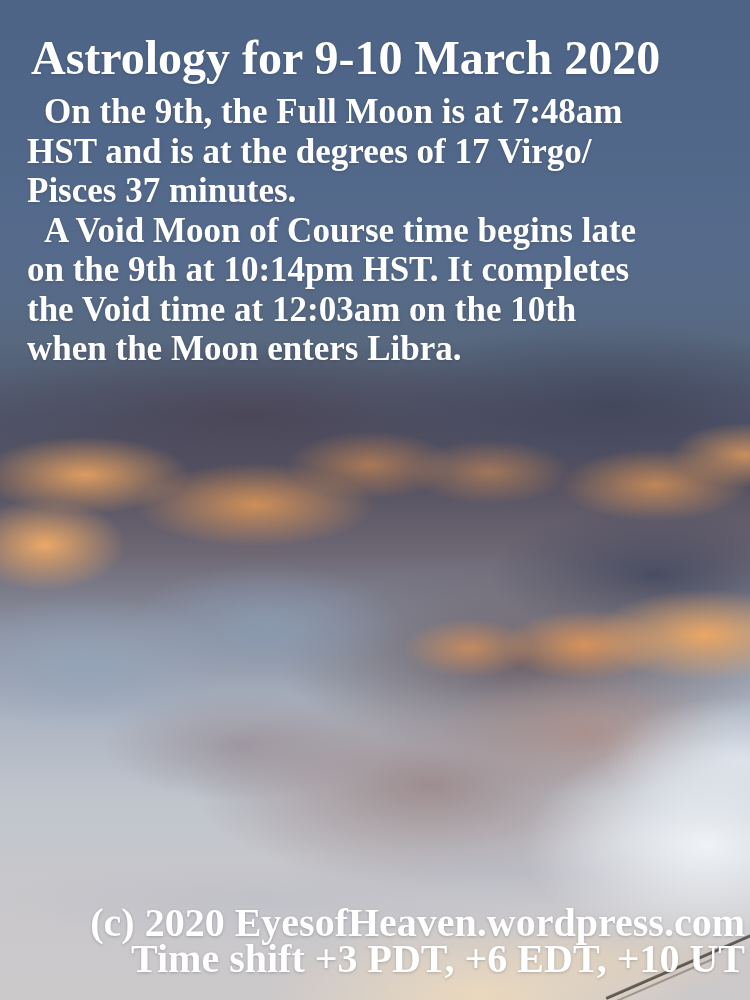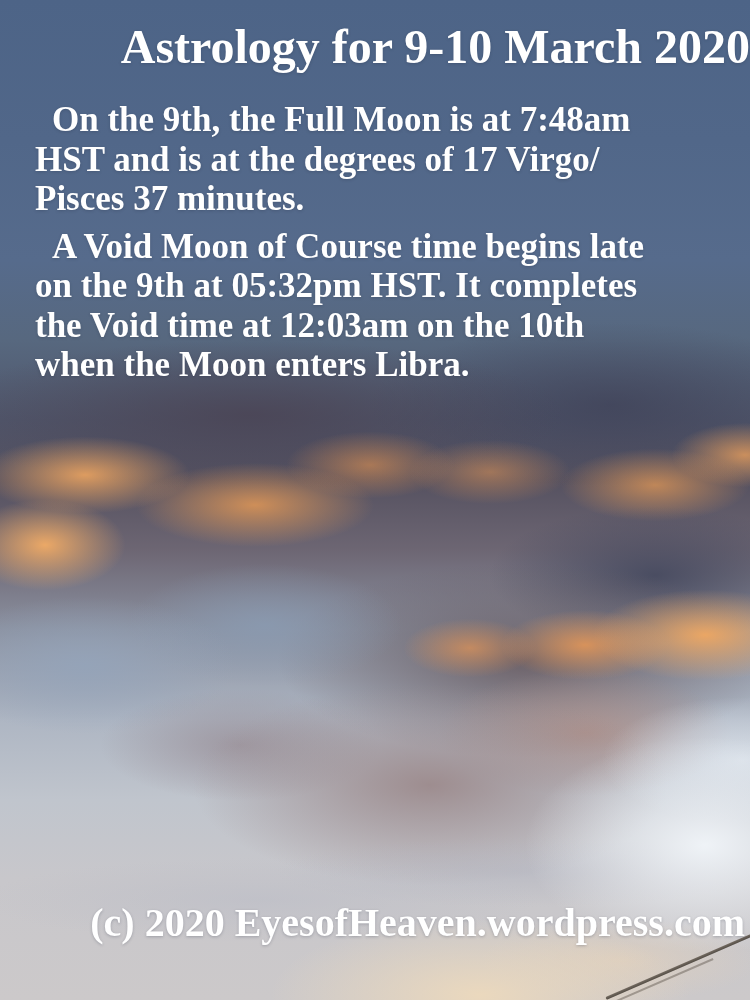--- a/index.html
+++ b/index.html
@@ -83,39 +83,39 @@
     background: rgba(80,72,62,0.45);
   }
   
   .overlay-text {
     position: absolute;
     color: #ffffff;
     font-weight: bold;
     text-shadow: 0 1px 3px rgba(30,40,60,0.25);
   }
   .title {
-    top: 17px;
+    top: 28px;
     left: 0;
     width: 100%;
     box-sizing: border-box;
     padding-left: 31px;
-    text-align: right;
+    text-align: left;
     font-size: 48px;
     line-height: 60px;
     white-space: nowrap;
   }
   .body-text {
     top: 92px;
     left: 27px;
     width: 715px;
     font-size: 35px;
     line-height: 39.5px;
   }
   .para {
-    margin: 8px;
+    margin: 0;
     white-space: pre-line;
     text-indent: 17px;
   }
   .credit {
     top: 905px;
     right: 5px;
     left: 0;
     text-align: right;
     font-size: 40px;
     line-height: 35.5px;
@@ -129,22 +129,23 @@
   <div class="sky"></div>
   <div class="power-line"></div>
 
   <div class="overlay-text title">Astrology for 9-10 March 2020</div>
 
   <div class="overlay-text body-text">
     <p class="para">On the 9th, the Full Moon is at 7:48am
 HST and is at the degrees of 17 Virgo/
 Pisces 37 minutes.</p>
     <p class="para">A Void Moon of Course time begins late
-on the 9th at 05:32pm HST. It completes
+on the 9th at 10:14pm HST. It completes
 the Void time at 12:03am on the 10th
 when the Moon enters Libra.</p>
   </div>
 
   <div class="overlay-text credit">
     <div>(c) 2020 EyesofHeaven.wordpress.com</div>
+    <div>Time shift +3 PDT, +6 EDT, +10 UT</div>
   </div>
 
 </div>
 
 </body></html>

